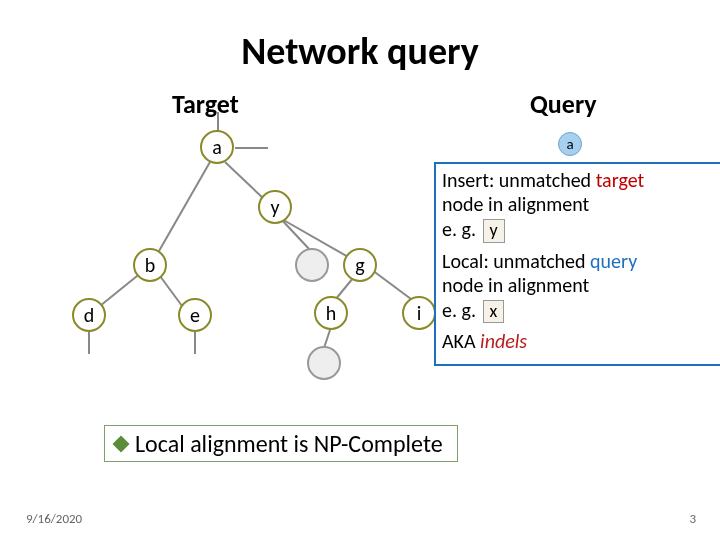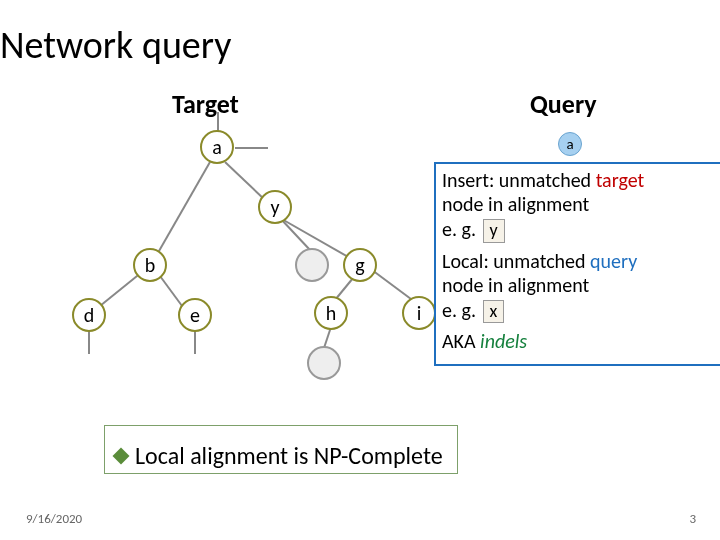--- a/index.html
+++ b/index.html
@@ -6,23 +6,24 @@
     margin: 0;
     padding: 0;
     font-family: Calibri, Arial, sans-serif;
     background: white;
     width: 720px;
     height: 540px;
     position: relative;
     overflow: hidden;
   }
   .title {
+    text-align: center;
     font-size: 38px;
-    font-weight: 400;
-    margin-top: 22px;
+    font-weight: 700;
+    margin-top: 28px;
   }
   .subtitle {
     position: absolute;
     font-size: 26px;
     font-weight: 700;
   }
   .target-label { left: 172px; top: 88px; }
   .query-label  { left: 530px; top: 88px; }
   .node {
     position: absolute;
@@ -46,35 +47,35 @@
     width: 272px;
     border: 2px solid #1f6fbf;
     background: white;
     font-size: 20px;
     line-height: 1.22;
     padding: 4px 6px 10px 6px;
   }
   .info-box b { font-weight: 400; }
   .red { color: #c00000; }
   .blue { color: #1f6fbf; }
-  .green-i { color: #15803d; font-style: italic;}
+  .green-i { color: #b91c1c; font-style: italic;}
   .code-box {
     display: inline-block;
     border: 1px solid #999;
     background: #f6f2e8;
     padding: 0 6px;
     font-size: 18px;
     margin-left: 2px;
   }
   .bullet-box {
     position: absolute;
     left: 104px;
     top: 425px;
     border: 1px solid #7da06a;
-    padding: 15px 14px 3px 10px;
+    padding: 3px 14px 3px 10px;
     font-size: 24px;
   }
   .diamond {
     display: inline-block;
     width: 12px; height: 12px;
     background: #5a8c3a;
     transform: rotate(45deg);
     margin-right: 8px;
     vertical-align: 2px;
   }

